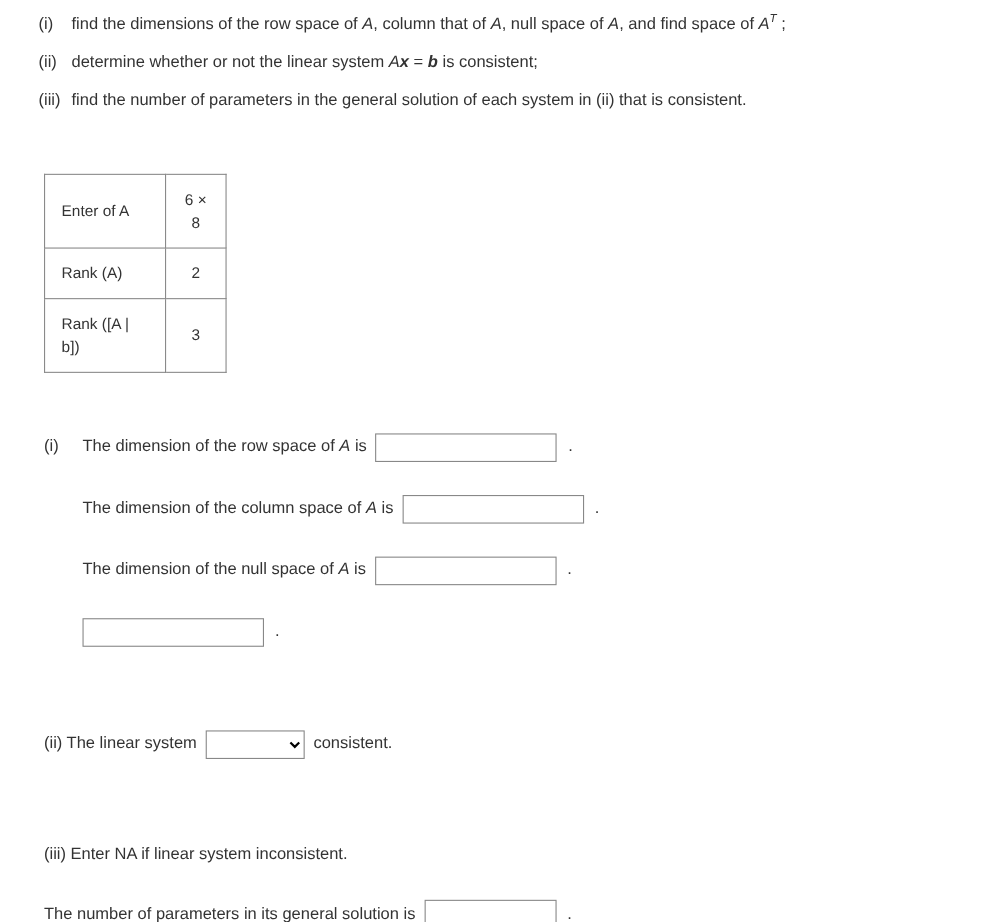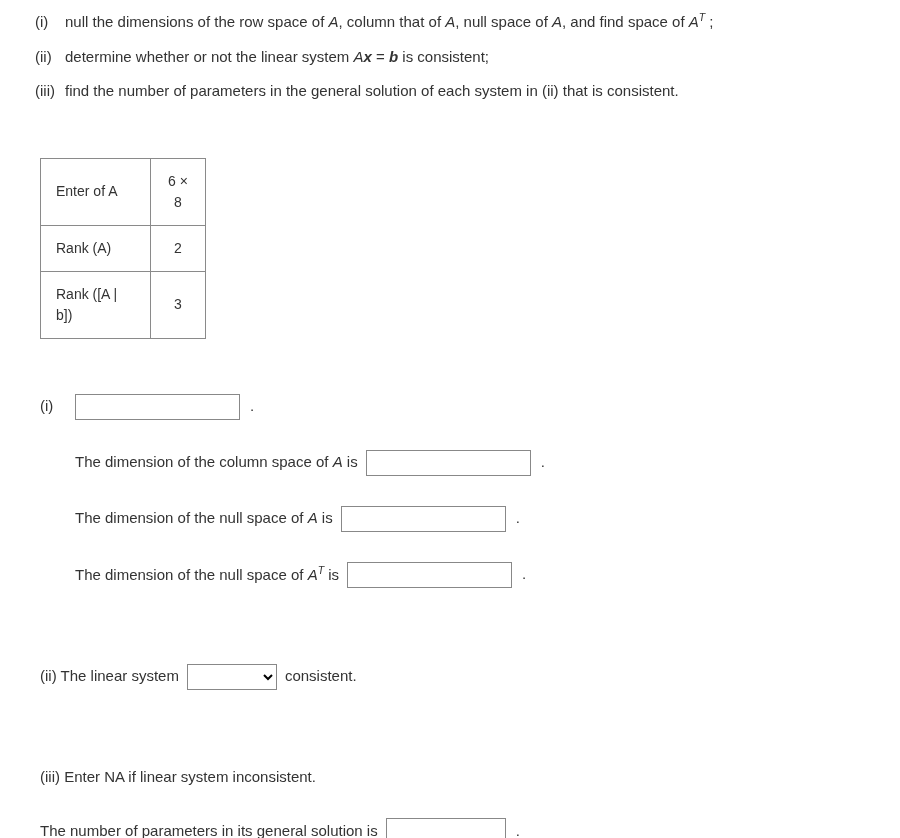--- a/index.html
+++ b/index.html
@@ -107,21 +107,21 @@
       margin-top: 25px;
       align-items: center;
     }
   </style>
 </head>
 <body>
 
 <div class="item-row">
   <div class="item-num">(i)</div>
   <div class="item-text">
-    <span>null the dimensions of the row space of </span><span class="italic">A</span><span>, column that of </span><span class="italic">A</span><span>, null space of </span><span class="italic">A</span><span>, and find space of </span><span class="italic">A</span><sup class="italic">T</sup><span> ;</span>
+    <span>find the dimensions of the row space of </span><span class="italic">A</span><span>, column that of </span><span class="italic">A</span><span>, null space of </span><span class="italic">A</span><span>, and find space of </span><span class="italic">A</span><sup class="italic">T</sup><span> ;</span>
   </div>
 </div>
 
 <div class="item-row">
   <div class="item-num">(ii)</div>
   <div class="item-text">
     <span>determine whether or not the linear system </span><span class="italic">A</span><span class="bold-italic">x</span><span> = </span><span class="bold-italic">b</span><span> is consistent;</span>
   </div>
 </div>
 
@@ -145,38 +145,38 @@
       <span>Rank ([A | b])</span>
     </td>
     <td class="value-cell">3</td>
   </tr>
 </tbody>
   </table>
 
 <div class="answer-section">
   <div class="answer-line">
     <span class="answer-prefix">(i)</span>
+    <span class="answer-text"><span>The dimension of the row space of </span><span class="italic">A</span><span> is </span></span>
     <input type="text" style="">
     <span class="period">.</span>
   </div>
 
   <div class="answer-line indented">
     <span class="answer-text"><span>The dimension of the column space of </span><span class="italic">A</span><span> is </span></span>
     <input type="text" style="">
     <span class="period">.</span>
   </div>
 
   <div class="answer-line indented">
     <span class="answer-text"><span>The dimension of the null space of </span><span class="italic">A</span><span> is </span></span>
     <input type="text" style="">
     <span class="period">.</span>
   </div>
 
   <div class="answer-line indented">
-    <span class="answer-text"><span>The dimension of the null space of </span><span class="italic">A</span><sup class="italic">T</sup><span> is </span></span>
     <input type="text" style="">
     <span class="period">.</span>
   </div>
 </div>
 
 <div class="answer-line section-gap">
   <span class="answer-text">(ii) The linear system </span>
   <select></select>
   <span class="answer-text" style="margin-left:8px"> consistent.</span>
 </div>

